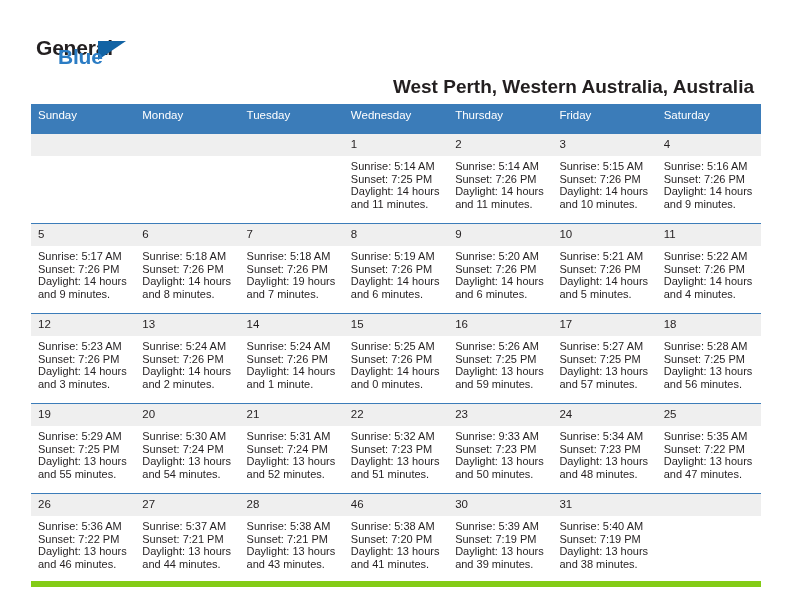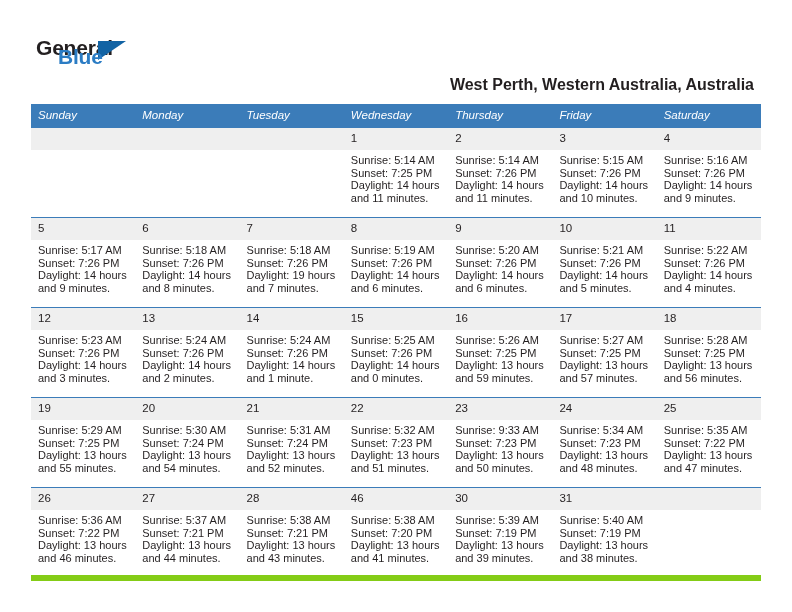--- a/index.html
+++ b/index.html
@@ -75,21 +75,21 @@
     top: 33px;
     font-size: 26px;
     color: #231f20;
     white-space: nowrap;
     text-align: right;
   }
   .subtitle {
     position: absolute;
     right: 38px;
     top: 76px;
-    font-size: 16px;
+    font-size: 19px;
     color: #231f20;
     white-space: nowrap;
     text-align: center;
   }
 
   
   .calendar {
     position: absolute;
     left: 31px;
     top: 104px;
@@ -100,24 +100,23 @@
   .calendar col {
     width: 104.28px;
   }
 
   thead th {
     background: #3b7cb9;
     color: #ffffff;
     font-size: 11.5px;
     font-weight: normal;
     text-align: left;
-    padding: 5px 0 6px 7px;
+    padding: 5px 0 12px 7px;
     height: 20px;
     box-sizing: border-box;
-    font-style: italic;
   }
 
   tbody td {
     vertical-align: top;
     padding: 0;
     height: 90px;
     border-top: 1px solid #3b7cb9;
     box-sizing: border-box;
     background: #ffffff;
   }

